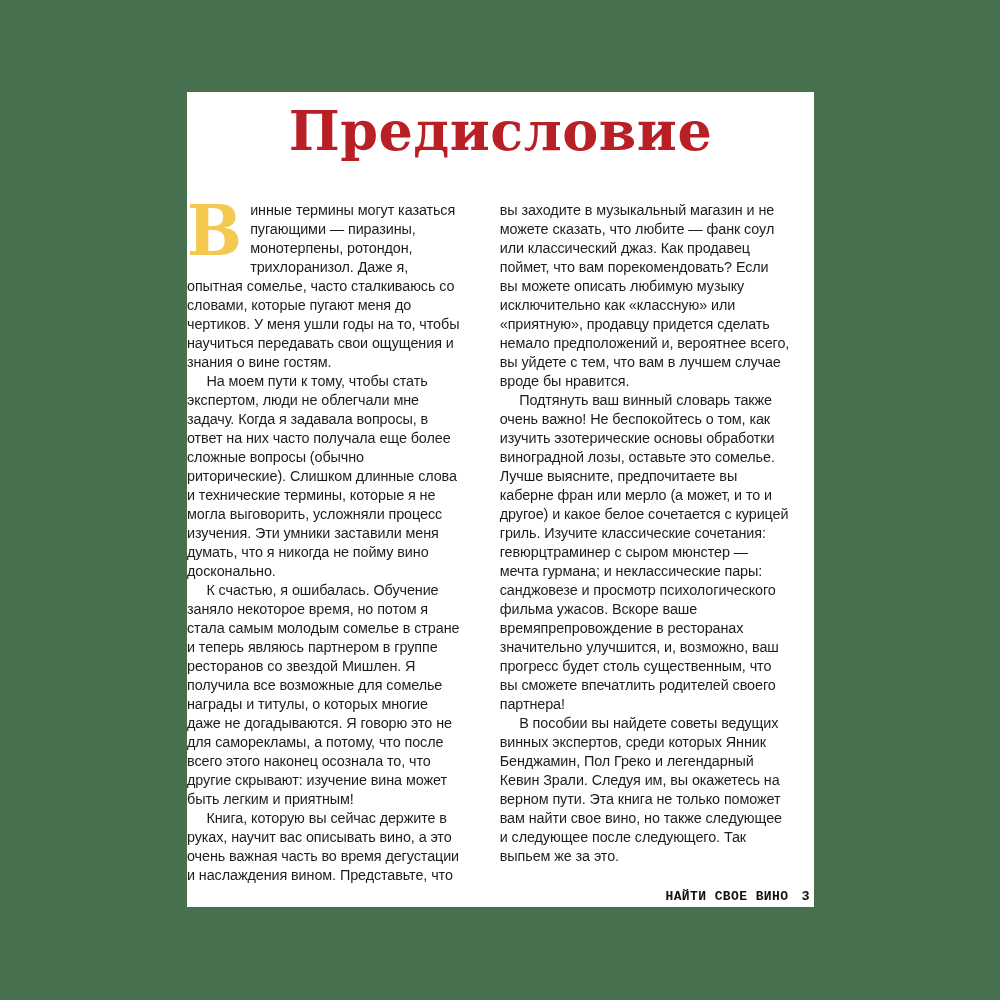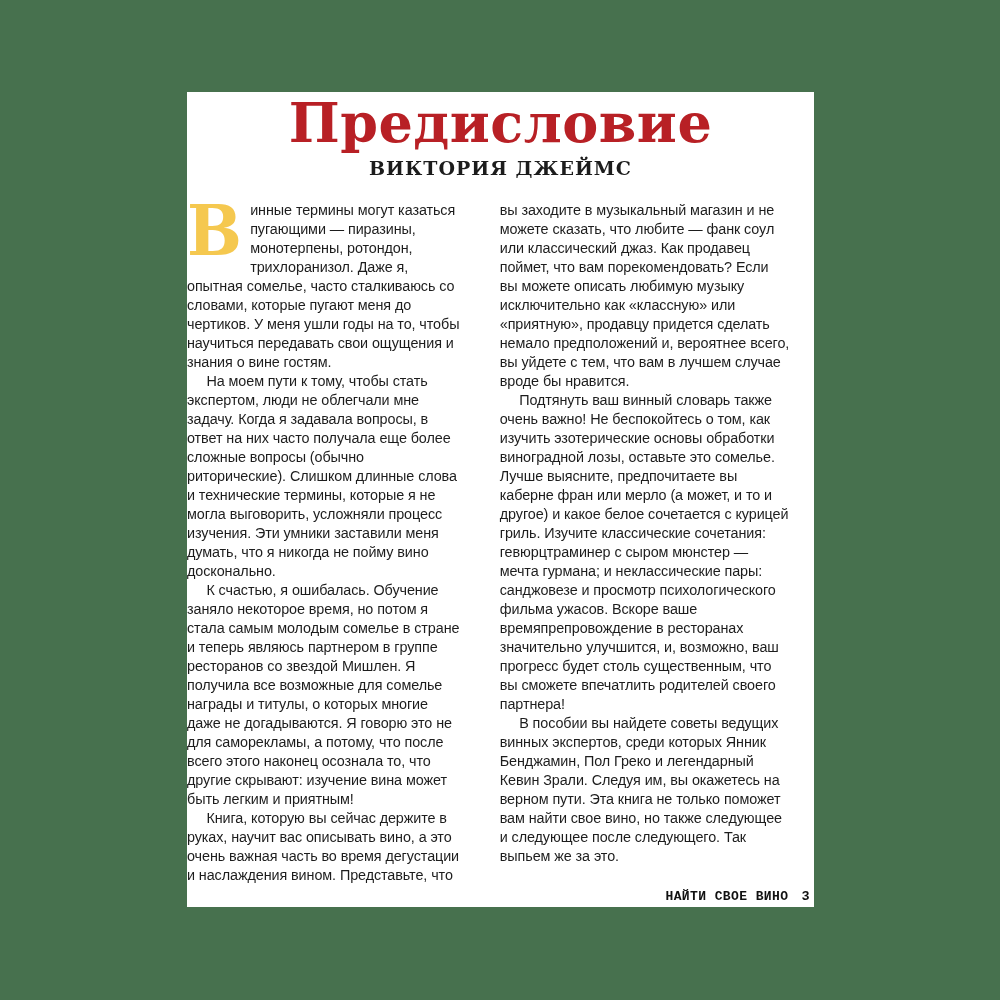--- a/index.html
+++ b/index.html
@@ -18,21 +18,21 @@
   }
   .paper {
     position: absolute;
     left: 187px;
     top: 92px;
     width: 627px;
     height: 815px;
     background: #FFFFFF;
   }
   .title {
-    margin: 4px;
+    margin: 12px;
     padding-top: 0;
     text-align: center;
     font-family: "DejaVu Serif", serif;
     font-weight: 700;
     font-size: 54px;
     line-height: 54px;
     letter-spacing: 0.5px;
     color: #B82025;
   }
   .author {
@@ -94,21 +94,20 @@
   }
 </style>
 </head>
 <body>
 
 <div class="stage">
   <div class="paper">
 
     <h1 class="title">Предисловие</h1>
 
-    <div class="author">ВИКТОРИЯ ДЖЕЙМС</div>
 
     <div class="cols">
 
       <div class="col col-left">
         <p>
           <span class="dropcap">В</span><span>инные термины могут казаться пугающими — пиразины, монотерпены, ротондон, трихлоранизол. Даже я, опытная сомелье, часто сталкиваюсь со словами, которые пугают меня до чертиков. У меня ушли годы на то, чтобы научиться передавать свои ощущения и знания о вине гостям.</span>
         </p>
         <p class="indent">На моем пути к тому, чтобы стать экспертом, люди не облегчали мне задачу. Когда я задавала вопросы, в ответ на них часто получала еще более сложные вопросы (обычно риторические). Слишком длинные слова и технические термины, которые я не могла выговорить, усложняли процесс изучения. Эти умники заставили меня думать, что я никогда не пойму вино досконально.</p>
         <p class="indent">К счастью, я ошибалась. Обучение заняло некоторое время, но потом я стала самым молодым сомелье в стране и теперь являюсь партнером в группе ресторанов со звездой Мишлен. Я получила все возможные для сомелье награды и титулы, о которых многие даже не догадываются. Я говорю это не для саморекламы, а потому, что после всего этого наконец осознала то, что другие скрывают: изучение вина может быть легким и приятным!</p>
         <p class="indent">Книга, которую вы сейчас держите в руках, научит вас описывать вино, а это очень важная часть во время дегустации и наслаждения вином. Представьте, что</p>

